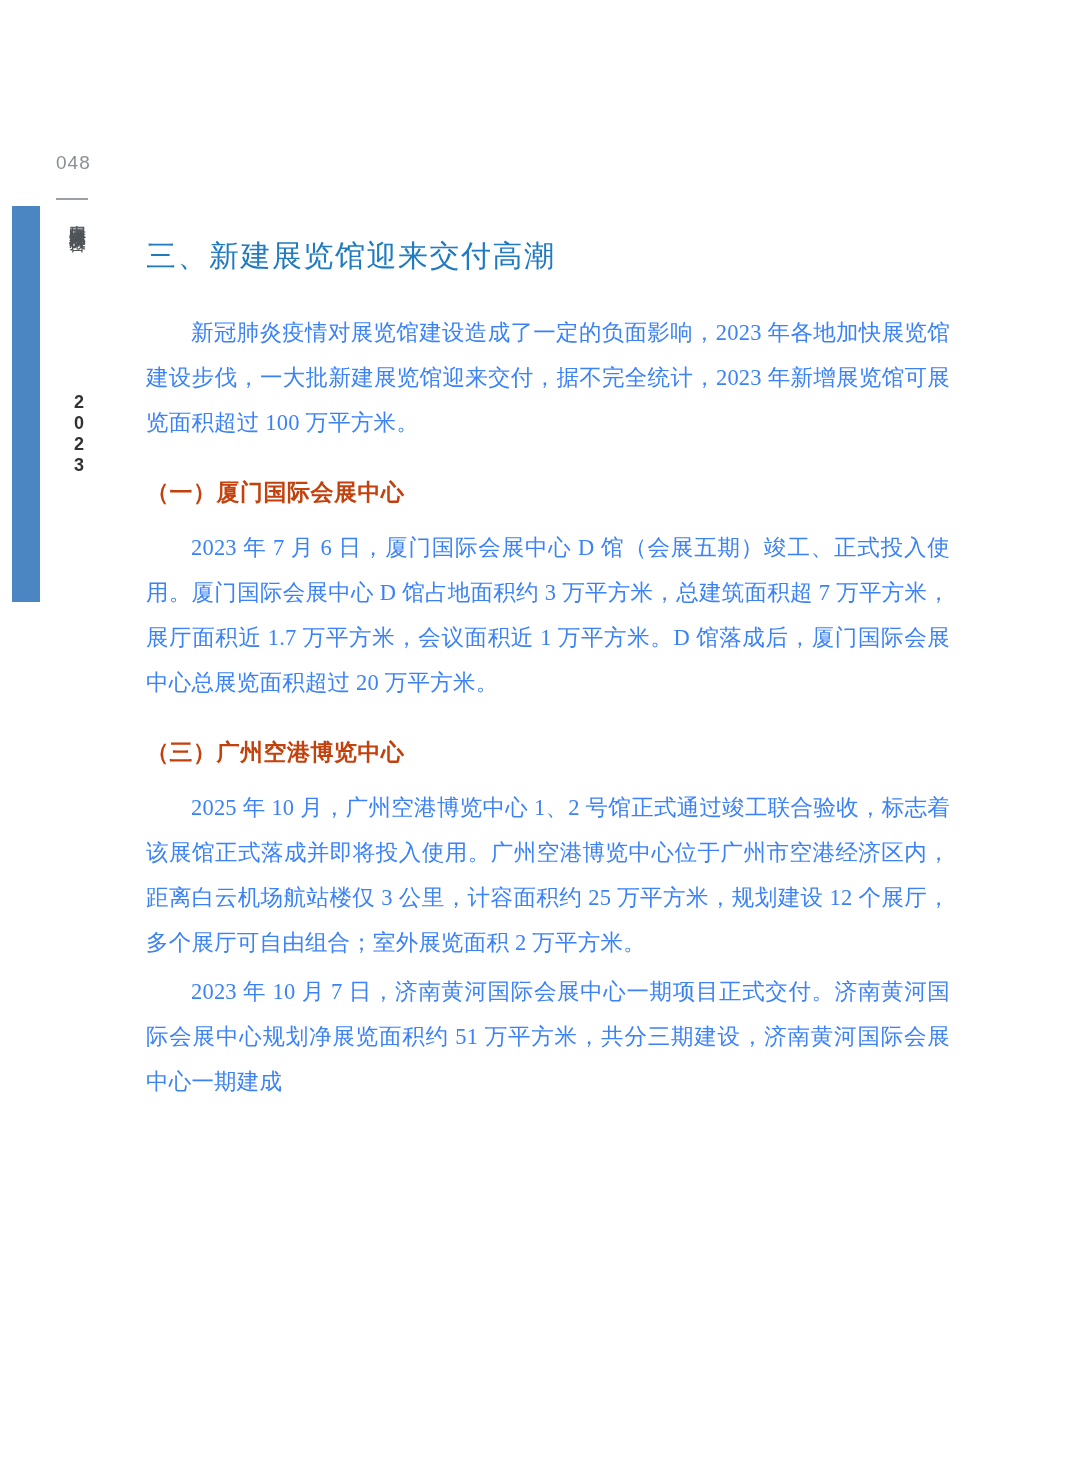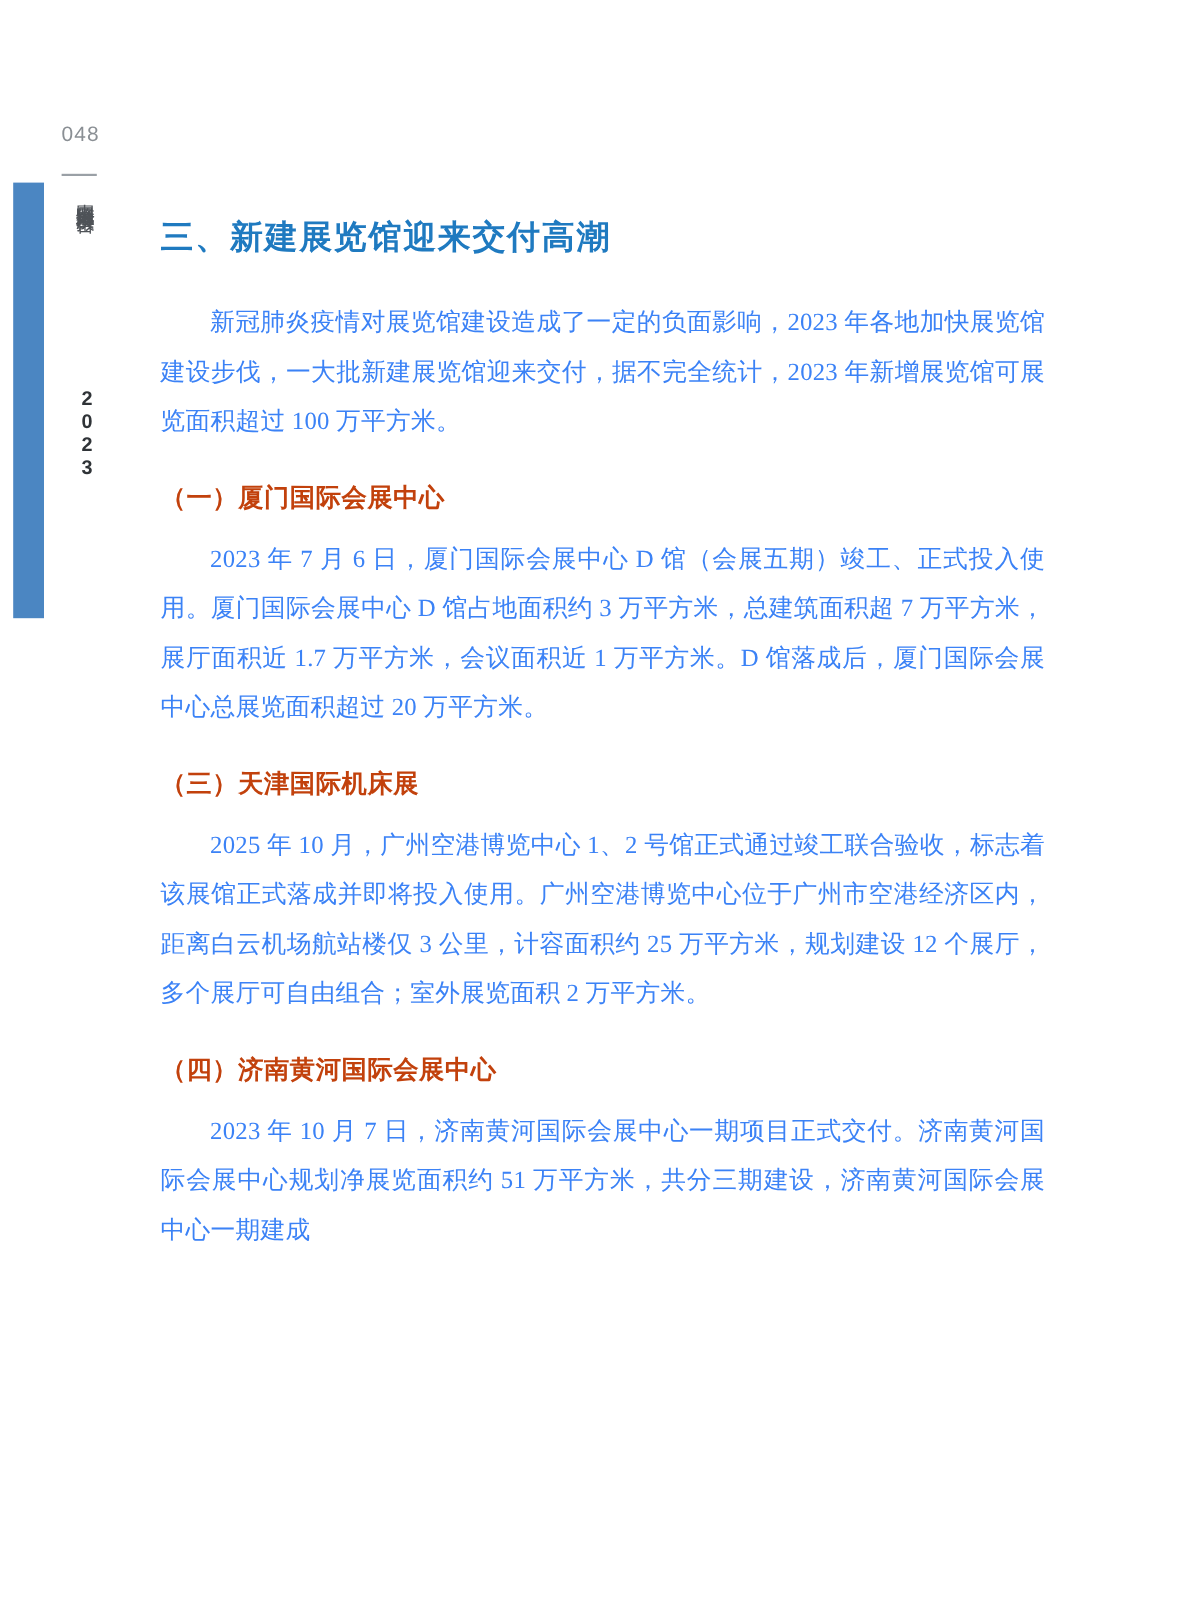--- a/index.html
+++ b/index.html
@@ -7,20 +7,21 @@
     padding: 0;
     background: #ffffff;
   }
   .page {
     position: relative;
     width: 1080px;
     height: 1150px;
     background: #ffffff;
     overflow: hidden;
     font-family: "Liberation Serif", serif;
+    margin-top: 40px;
   }
 
   
   .folio {
     position: absolute;
     left: 56px;
     top: 112px;
     font-family: "Liberation Sans", sans-serif;
     font-size: 19px;
     letter-spacing: 1px;
@@ -74,21 +75,21 @@
   
   .content {
     position: absolute;
     left: 146px;
     top: 196px;
     width: 804px;
   }
   h1.section-title {
     margin: 0 0 34px 0;
     font-family: "Liberation Sans", sans-serif;
-    font-weight: bold;
+    font-weight: normal;
     font-size: 30px;
     line-height: 40px;
     letter-spacing: 1.5px;
     color: #1f7ac0;
   }
   h2.sub-title {
     margin: 30px 0 16px 0;
     font-family: "Liberation Sans", sans-serif;
     font-weight: bold;
     font-size: 23px;
@@ -123,20 +124,19 @@
   <div class="content">
 
     <h1 class="section-title">三、新建展览馆迎来交付高潮</h1>
 
     <p class="body">新冠肺炎疫情对展览馆建设造成了一定的负面影响，2023 年各地加快展览馆建设步伐，一大批新建展览馆迎来交付，据不完全统计，2023 年新增展览馆可展览面积超过 100 万平方米。</p>
 
     <h2 class="sub-title">（一）厦门国际会展中心</h2>
     <p class="body">2023 年 7 月 6 日，厦门国际会展中心 D 馆（会展五期）竣工、正式投入使用。厦门国际会展中心 D 馆占地面积约 3 万平方米，总建筑面积超 7 万平方米，展厅面积近 1.7 万平方米，会议面积近 1 万平方米。D 馆落成后，厦门国际会展中心总展览面积超过 20 万平方米。</p>
 
 
-    <h2 class="sub-title">（三）天津国际机床展</h2>
+    <h2 class="sub-title">（三）广州空港博览中心</h2>
     <p class="body">2025 年 10 月，广州空港博览中心 1、2 号馆正式通过竣工联合验收，标志着该展馆正式落成并即将投入使用。广州空港博览中心位于广州市空港经济区内，距离白云机场航站楼仅 3 公里，计容面积约 25 万平方米，规划建设 12 个展厅，多个展厅可自由组合；室外展览面积 2 万平方米。</p>
 
-    <h2 class="sub-title">（四）济南黄河国际会展中心</h2>
     <p class="body">2023 年 10 月 7 日，济南黄河国际会展中心一期项目正式交付。济南黄河国际会展中心规划净展览面积约 51 万平方米，共分三期建设，济南黄河国际会展中心一期建成</p>
 
   </div>
 </div>
 
 </body></html>

